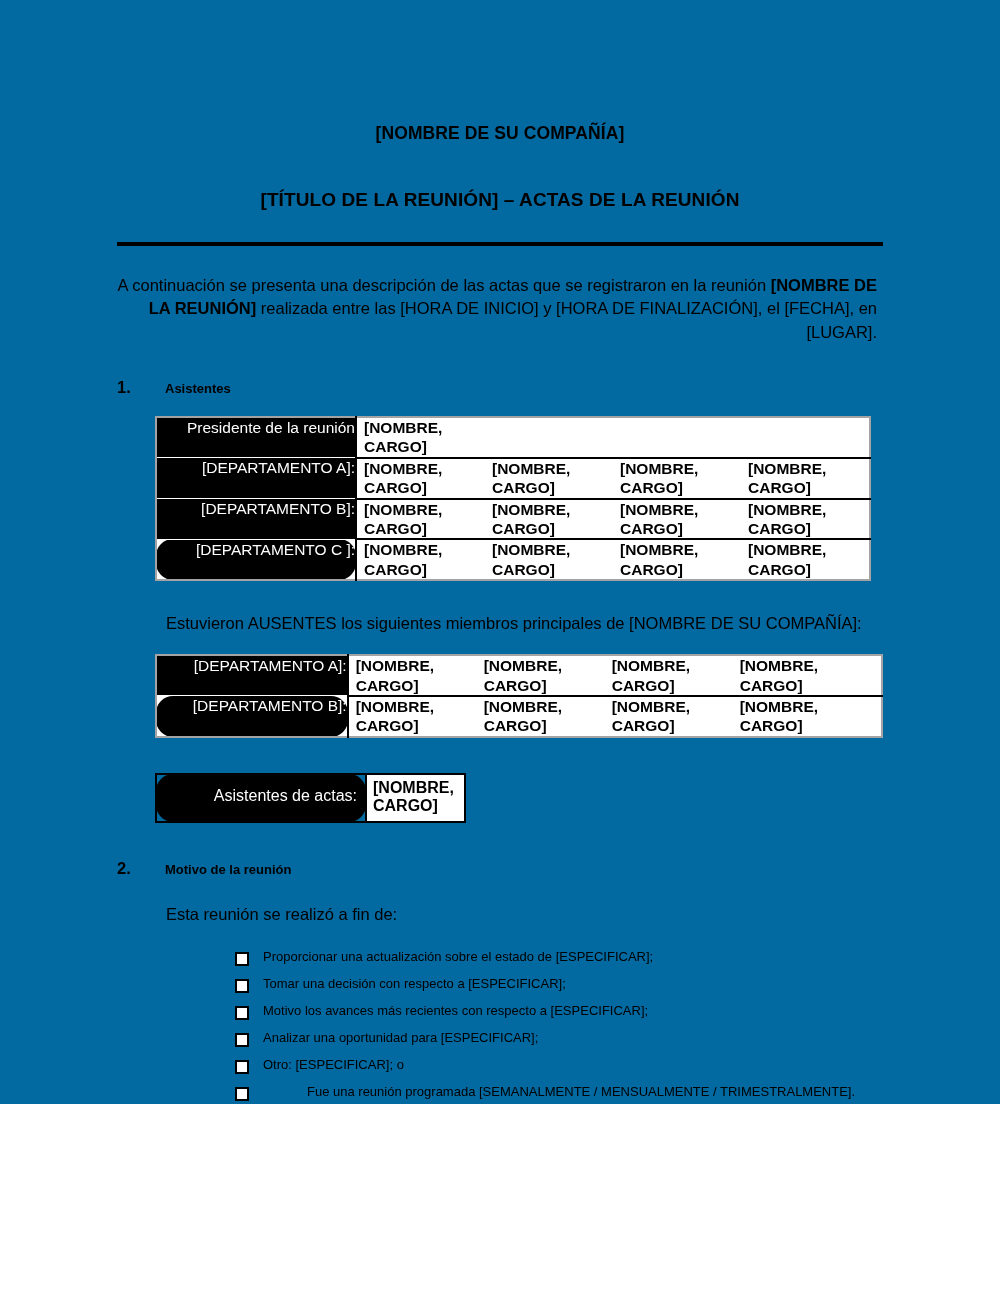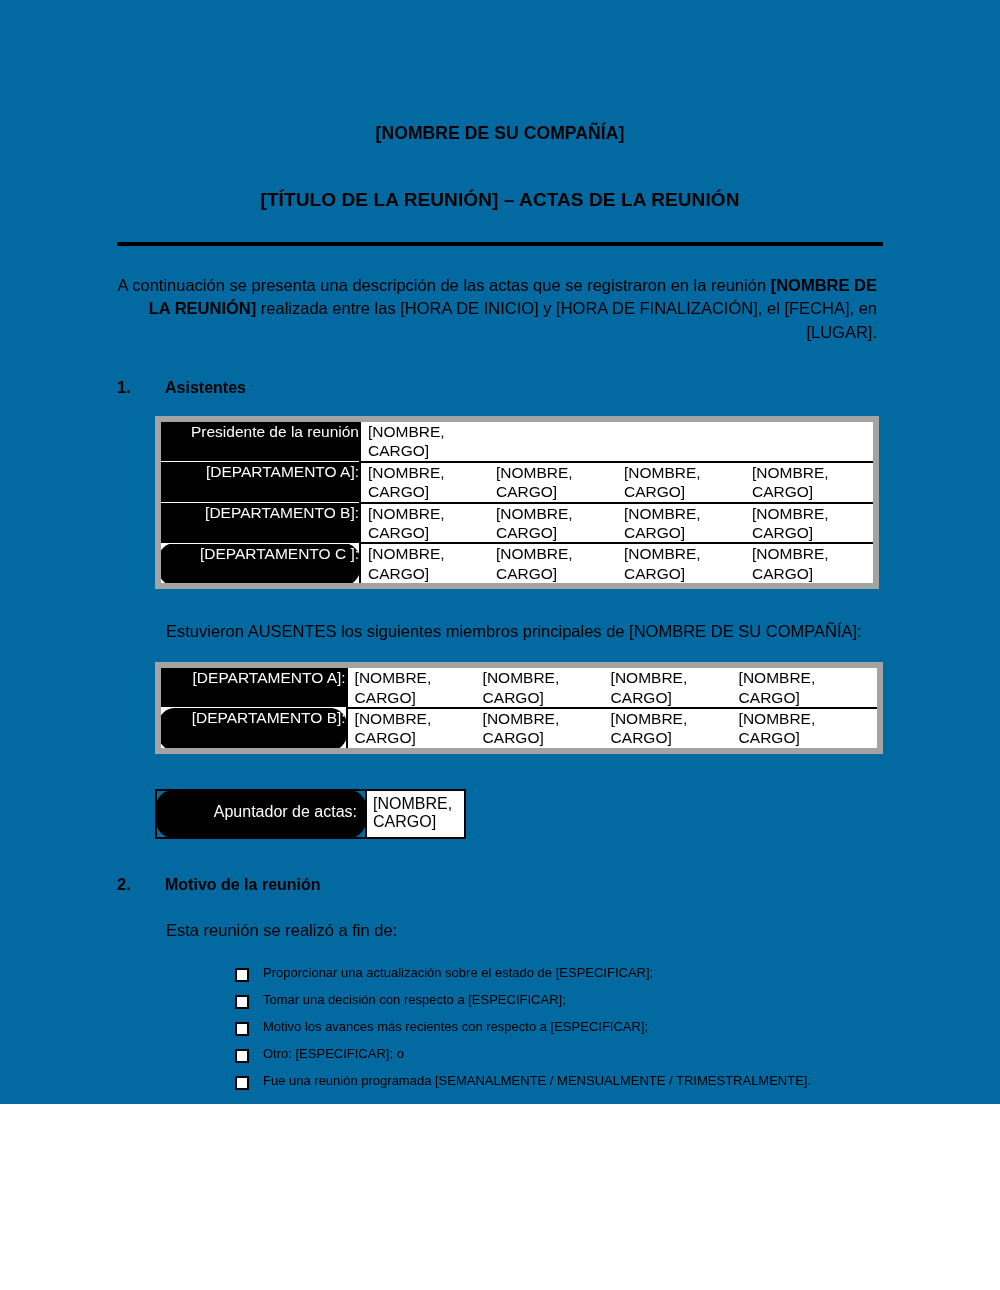--- a/index.html
+++ b/index.html
@@ -73,36 +73,36 @@
     align-items: baseline;
   }
   .section-num {
     width: 48px;
     flex: 0 0 48px;
     font-weight: bold;
     font-size: 16.5px;
   }
   .section-title {
     font-weight: bold;
-    font-size: 16px;
+    font-size: 13px;
   }
 
   .subtext {
     margin-top: 25px;
     margin-left: 49px;
     font-size: 16.5px;
     line-height: 1.4;
   }
 
   
   .tbl-wrap { margin-left: 38px; margin-top: 19px; }
   table.attend {
     border-collapse: collapse;
     table-layout: fixed;
-    border: 6px solid #a3a3a3;
+    border: 2px solid #a3a3a3;
     background: #ffffff;
   }
   table.attend td {
     vertical-align: top;
     padding: 0;
     font-size: 15.5px;
     line-height: 1.25;
   }
   td.lbl {
     background: #000000;
@@ -113,20 +113,21 @@
     border-right: 2px solid #000000;
     font-size: 16px;
     white-space: nowrap;
   }
   tr:last-child td.lbl { border-bottom: none; border-radius: 17px; }
   td.val {
     background: #ffffff;
     color: #000000;
     border-bottom: 2px solid #000000;
     padding: 4px 0 7px 0;
+    font-weight: bold;
   }
   tr:last-child td.val { border-bottom: none; }
 
   .cellgrid {
     display: flex;
     width: 100%;
   }
   .cellgrid .c {
     flex: 0 0 128px;
     padding-left: 7px;
@@ -159,21 +160,21 @@
     margin-top: 22px;
   }
   .check-item {
     display: flex;
     align-items: flex-end;
     margin-bottom: 9px;
     font-size: 13px;
     line-height: 1.35;
     padding-left: 34px;
   }
-  .check-item:last-child { margin-bottom: 10px; }
+  .check-item:last-child { margin-bottom: 10px; gap: 44px; }
   .cb {
     flex: 0 0 auto;
     position: relative;
     width: 14px;
     height: 14px;
     margin-top: 4px;
     margin-right: 16px;
     box-sizing: border-box;
     border: 2.5px solid #000;
     background: #ffffff;
@@ -310,21 +311,21 @@
             </td>
           </tr>
         </tbody>
       </table>
     </div>
 
     <div class="tbl-wrap" style="margin-top:35px">
       <table class="scribe">
         <tbody>
           <tr>
-            <td class="lbl">Apuntador de actas:</td>
+            <td class="lbl">Asistentes de actas:</td>
             <td class="val">
               <div class="cellgrid">
                 <div class="c">[NOMBRE,
 CARGO]</div>
               </div>
             </td>
           </tr>
         </tbody>
       </table>
     </div>
@@ -344,20 +345,24 @@
       <div class="check-item">
         <span class="cb"></span>
         <span class="ctext">Tomar una decisión con respecto a [ESPECIFICAR];</span>
       </div>
       <div class="check-item">
         <span class="cb"></span>
         <span class="ctext">Motivo los avances más recientes con respecto a [ESPECIFICAR];</span>
       </div>
       <div class="check-item">
         <span class="cb"></span>
+        <span class="ctext">Analizar una oportunidad para [ESPECIFICAR];</span>
+      </div>
+      <div class="check-item">
+        <span class="cb"></span>
         <span class="ctext">Otro: [ESPECIFICAR]; o</span>
       </div>
       <div class="check-item wrap">
         <span class="cb"></span>
         <span class="ctext" style="max-width:560px">Fue una reunión programada [SEMANALMENTE / MENSUALMENTE / TRIMESTRALMENTE].</span>
       </div>
     </div>
 
   </div>
 </div>

